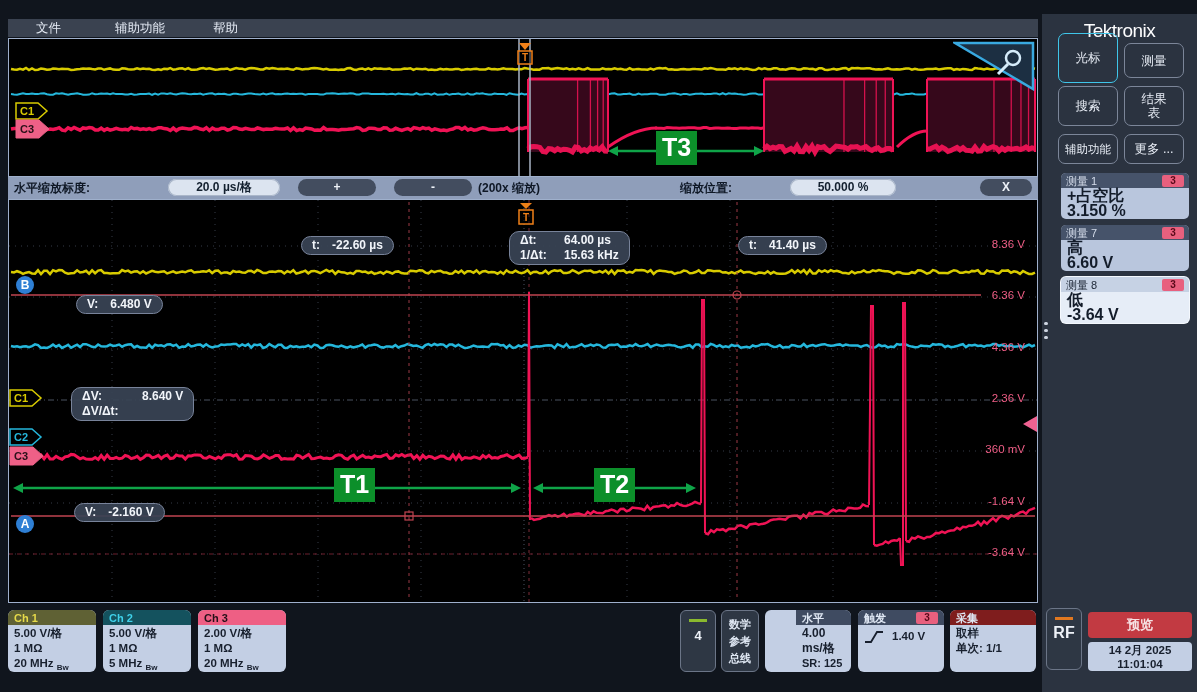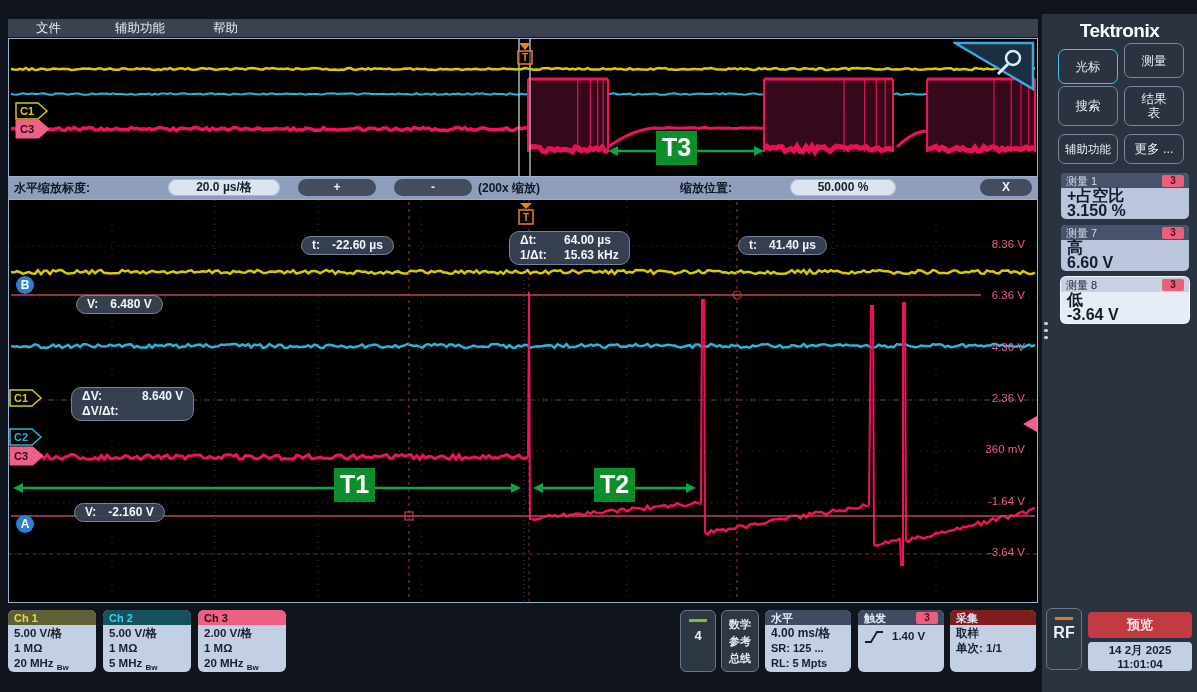--- a/index.html
+++ b/index.html
@@ -45,21 +45,21 @@
     line-height:18px; z-index:6; }
   .flag { position:absolute; z-index:5; }
   .flag text { font-size:11px; font-weight:bold; }
   .scale-label { position:absolute; right:12px; color:#ef5e86; font-size:11.5px;
     font-weight:normal; z-index:4; text-align:right; }
   .t-flag { position:absolute; z-index:8; }
 
   
   #sidebar { left:1042px; top:14px; width:155px; height:678px; background:#2b3340; }
   #logo { position:absolute; top:6px; width:100%; text-align:center; color:#fdfdfe;
-    font-size:19px; font-weight:700; letter-spacing:-0.5px; }
+    font-size:19px; font-weight:400; letter-spacing:-0.5px; }
   .side-btn { position:absolute; width:60px; border:1.5px solid #7c8699; border-radius:7px;
     color:#e9eef6; font-size:12.5px; display:flex; align-items:center; justify-content:center;
     text-align:center; line-height:14px; background:transparent; }
   .side-btn.active { border-color:#3fc6ea; }
   .m-tile { position:absolute; left:19px; width:128px; height:46px; border-radius:5px;
     background:#b9c6dd; overflow:hidden; }
   .m-tile .hd { height:15px; background:#46536a; color:#d4dcea; font-size:11px;
     padding:1px 5px 0 5px; display:flex; justify-content:space-between; align-items:center; }
   .m-tile .chip { width:22px; height:12px; background:#e8607e; border-radius:2px;
     color:#5a0a1a; font-size:10px; font-weight:bold; text-align:center; line-height:12px; }
@@ -301,21 +301,21 @@
   </div>
 
   <div id="sidebar" class="abs">
     <div id="logo">Tektronix</div>
     <div id="dots-handle">
         <i></i>
         <i></i>
         <i></i>
       </div>
 
-    <div class="side-btn active" style="left:16px; top:35px; height:35px;">光标</div>
+    <div class="side-btn active" style="left:16px; top:19px; height:50px;">光标</div>
     <div class="side-btn" style="left:82px; top:29px; height:35px;">测量</div>
     <div class="side-btn" style="left:16px; top:72px; height:40px;">搜索</div>
     <div class="side-btn" style="left:82px; top:72px; height:40px;">
       <span><span>结果</span><br><span>表</span></span>
     </div>
     <div class="side-btn" style="left:16px; top:120px; height:30px; font-size:11.5px;">辅助功能</div>
     <div class="side-btn" style="left:82px; top:120px; height:30px;">更多 ...</div>
 
     <div class="m-tile" style="top:159px;">
       <div class="hd">
@@ -377,21 +377,21 @@
   <div class="badge badge-dark" style="left:680px; width:36px; text-align:center;">
     <span class="mini-dash" style="background:#8ab92e;"></span>
     <span style="color:#eef2f8; font-size:13px; font-weight:bold;">4</span>
   </div>
   <div class="badge badge-dark" style="left:721px; width:38px; color:#dfe7f3; font-size:11px; text-align:center; padding-top:5px; line-height:17px;font-weight:bold;">
     <div>数学</div>
     <div>参考</div>
     <div>总线</div>
   </div>
 
-  <div class="badge badge-light" style="left:765px; width:86px;">
+  <div class="badge badge-light" style="left:765px; width:86px;padding-left:31px;">
     <div class="hd" style="background:#3f4b61; color:#dfe7f3;">水平</div>
     <div class="bd" style="font-size:11px;">
       <div style="font-size:12px;">4.00 ms/格</div>
       <div>SR: 125 ...</div>
       <div>RL: 5 Mpts</div>
     </div>
   </div>
 
   <div class="badge badge-light" style="left:858px; width:86px;">
     <div class="hd" style="background:#3f4b61; color:#dfe7f3;">

